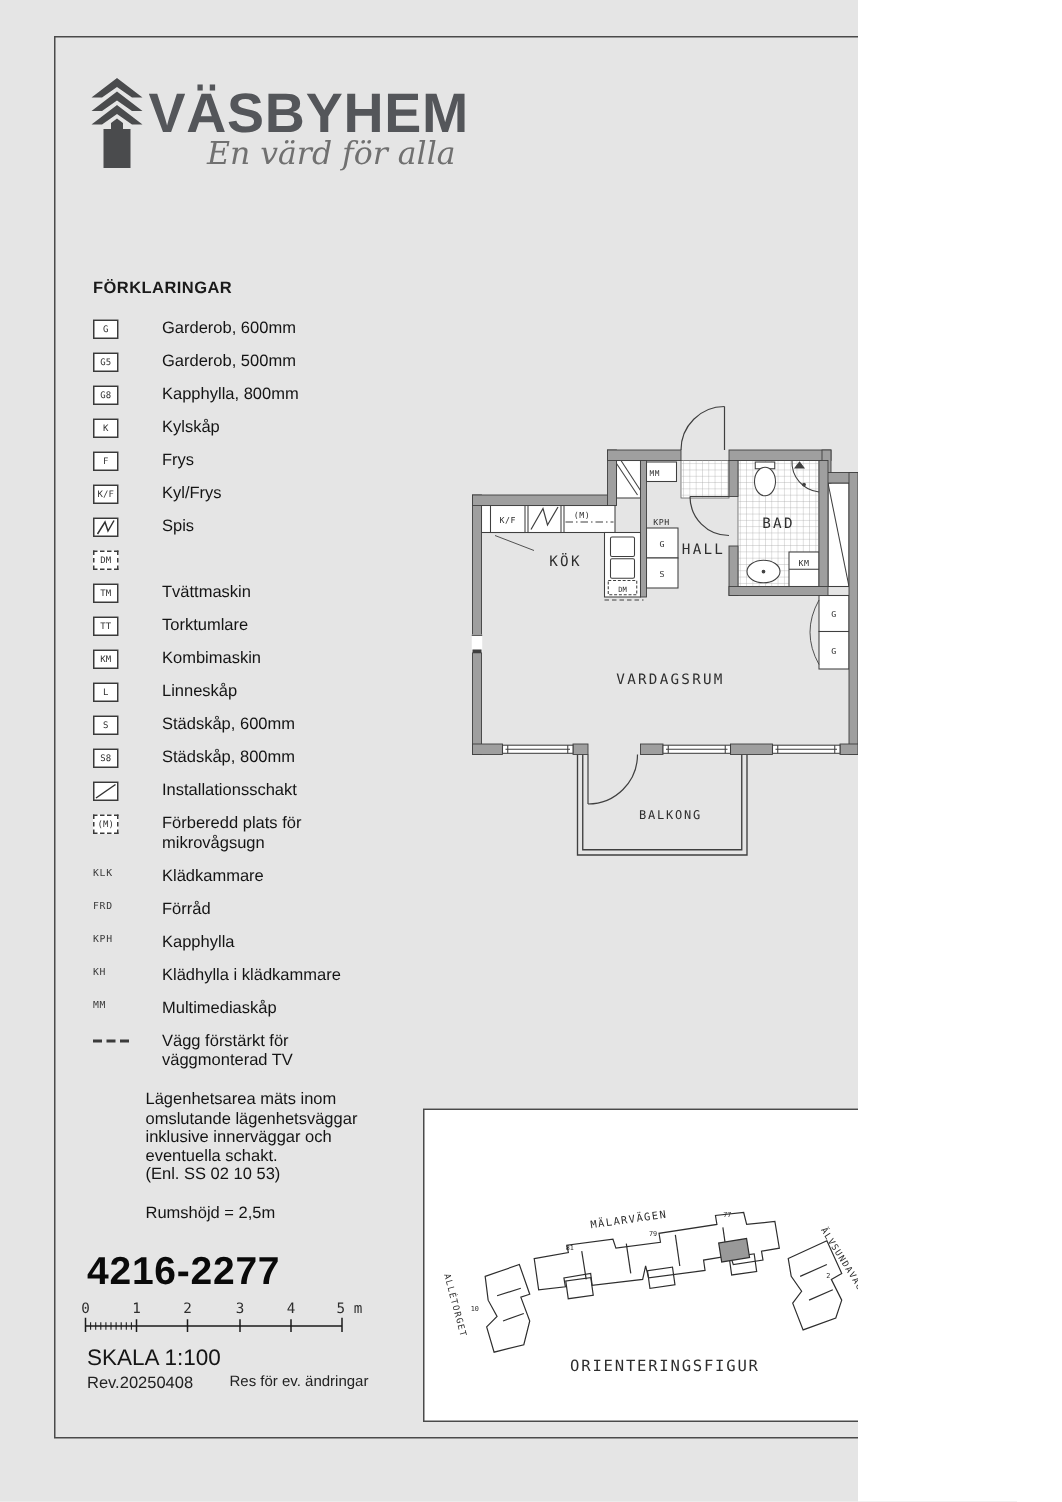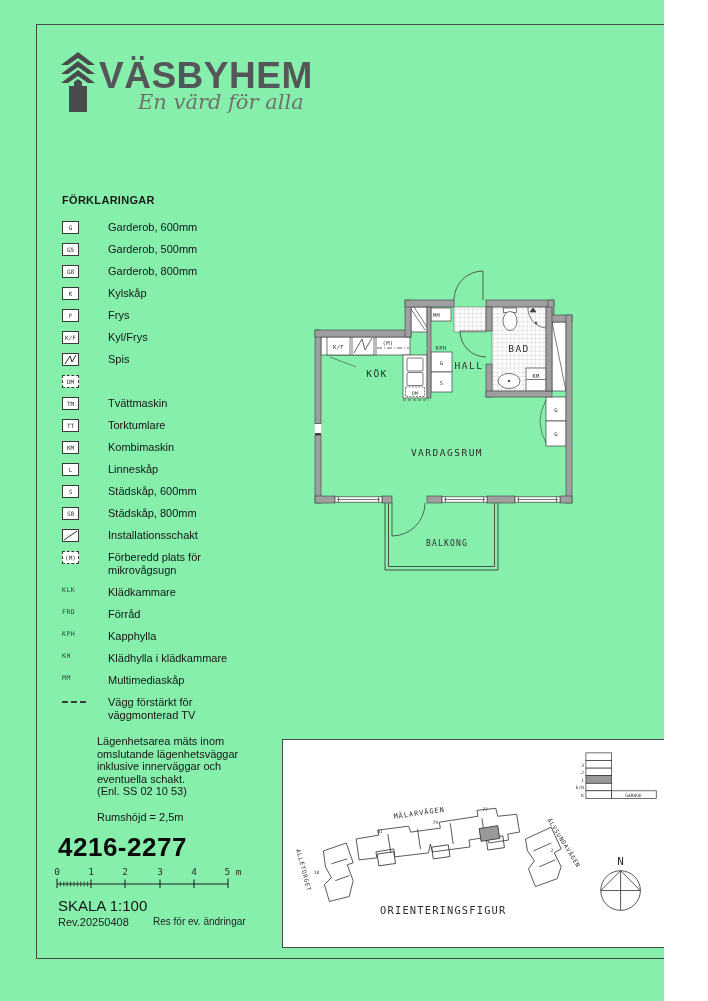--- a/index.html
+++ b/index.html
@@ -1,28 +1,28 @@
 <!DOCTYPE html>
 <html style="--wall: #9f9f9f; --brand: #54565a; --line: #3f3f3f;"><head>
 <meta charset="utf-8">
 <style>
   :root{
     --ink:#1a1a1a; --line:#3f3f3f; --wall:#9f9f9f; --brand:#54565a; --muted:#6e6e6e;
   }
   *{margin:0;padding:0;box-sizing:border-box;}
   body{background:#fff;font-family:"Liberation Sans",sans-serif;color:var(--ink);}
-  #page{position:relative;width:664px;height:1001px;background:#86efac;overflow:hidden;}
+  #page{position:relative;width:572px;height:1001px;background:#e5e5e5;overflow:hidden;}
   #frame{position:absolute;left:36px;top:24px;width:640px;height:935px;border:1.5px solid #4a4a4a;}
   
   #logo{position:absolute;left:57px;top:52px;}
   #brand-name{position:absolute;left:99px;top:55px;font-size:37px;font-weight:bold;color:var(--brand);letter-spacing:.5px;}
   #brand-tagline{position:absolute;left:138px;top:90px;font-family:"DejaVu Serif",serif;font-style:italic;font-size:21px;color:#707070;}
   #doc-title{position:absolute;left:58px;top:144px;font-size:23px;font-weight:bold;color:#0e0e0e;}
   
-  #legend{position:absolute;left:62px;top:194px;width:215px;}
+  #legend{position:absolute;left:62px;top:186px;width:215px;}
   #legend h2{font-size:11px;font-weight:bold;letter-spacing:.3px;margin-bottom:15px;}
   .lg-row{display:flex;align-items:flex-start;margin-bottom:9px;min-height:13px;gap:11px;}
   .lg-sym{width:35px;flex:0 0 35px;display:flex;align-items:flex-end;margin-top:0px;}
   .sym-box{width:17px;height:13px;border:1px solid #3a3a3a;background:#fff;display:flex;align-items:center;justify-content:center;
     font-family:"DejaVu Sans Mono",monospace;font-size:6px;color:#333;}
   .sym-dashed{border-style:dashed;border-width:1px;}
   .sym-plain{font-family:"DejaVu Sans Mono",monospace;font-size:6.5px;color:#3a3a3a;letter-spacing:.5px;}
   .sym-dashline{width:24px;border-top:2.5px dashed #3a3a3a;height:0;margin-top:5px;}
   .lg-label{font-size:11px;line-height:13px;color:#141414;width:150px;}
   #area-note{margin-left:35px;margin-top:13px;font-size:11px;line-height:12.6px;white-space:pre-line;color:#141414;}
@@ -70,21 +70,21 @@
     <div class="lg-row">
         <span class="lg-sym">
           <span class="sym-box">G5</span>
         </span>
         <span class="lg-label">Garderob, 500mm</span>
       </div>
     <div class="lg-row">
         <span class="lg-sym">
           <span class="sym-box">G8</span>
         </span>
-        <span class="lg-label">Garderob, 800mm</span>
+        <span class="lg-label">Kapphylla, 800mm</span>
       </div>
     <div class="lg-row">
         <span class="lg-sym">
           <span class="sym-box">K</span>
         </span>
         <span class="lg-label">Kylskåp</span>
       </div>
     <div class="lg-row">
         <span class="lg-sym">
           <span class="sym-box">F</span>

